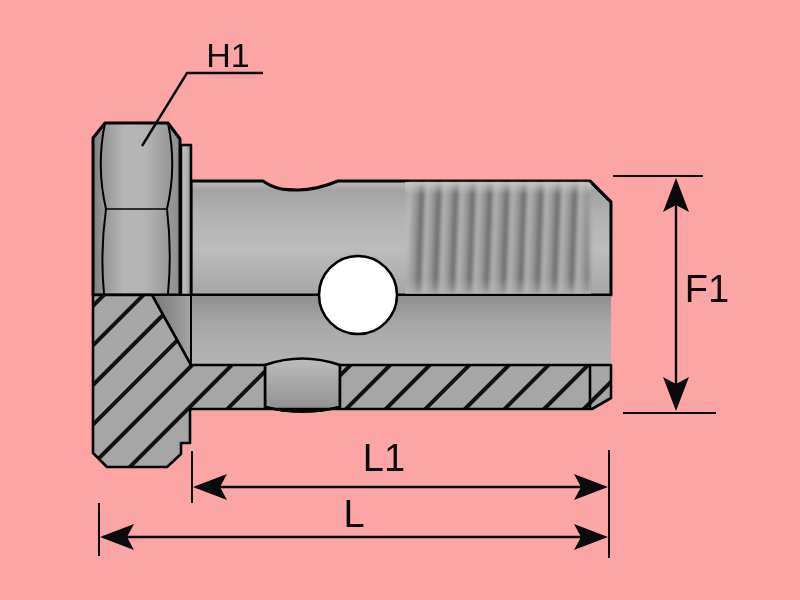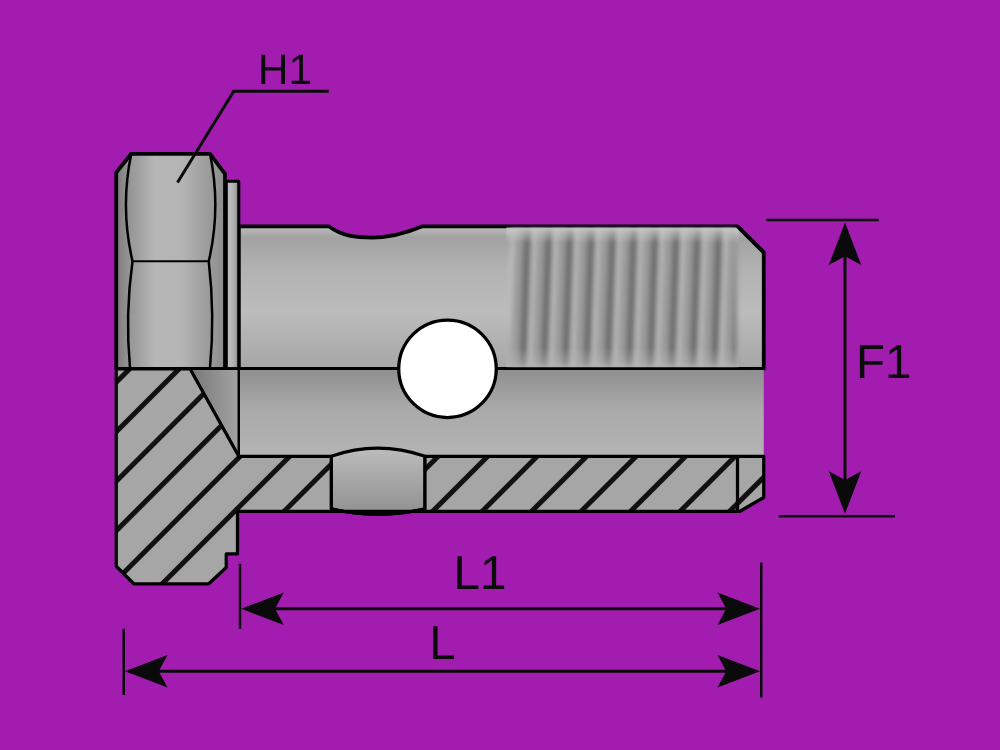--- a/index.html
+++ b/index.html
@@ -1,16 +1,16 @@
 <!DOCTYPE html>
 <html><head>
 <meta charset="utf-8">
 <style>
   html,body{margin:0;padding:0;background:#ffffff;}
-  .canvas{position:relative;width:800px;height:600px;background:#a21caf;overflow:hidden;
+  .canvas{position:relative;width:800px;height:600px;background:#fca5a5;overflow:hidden;
           font-family:"Liberation Sans", sans-serif;}
   svg{display:block;}
   text.callout{font-family:"Liberation Sans", sans-serif;fill:#0a0a0a;}
 </style>
 </head>
 <body>
 
 <div class="canvas">
 <svg width="800" height="600" viewBox="0 0 800 600">
   <defs>

